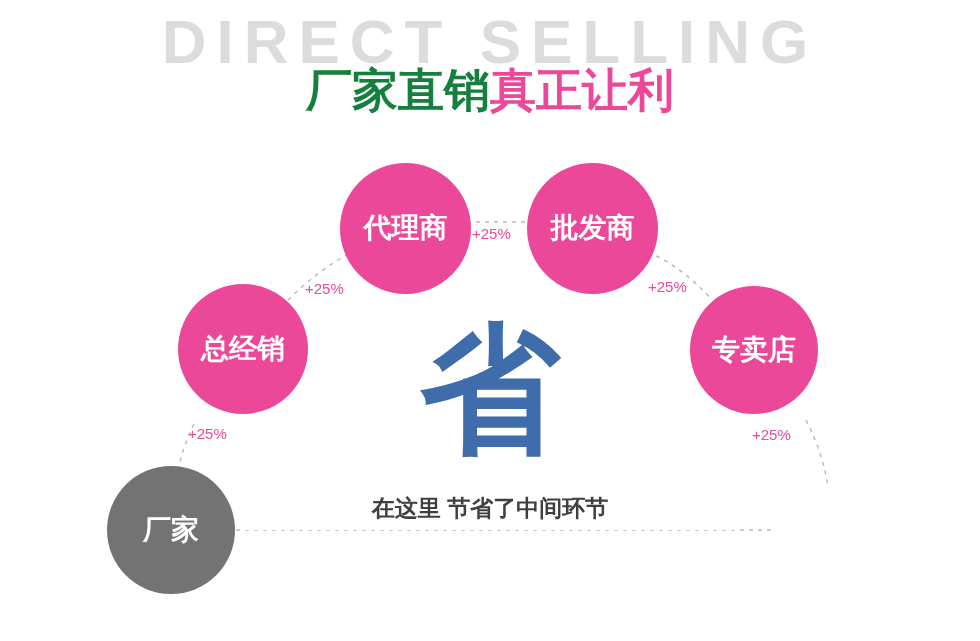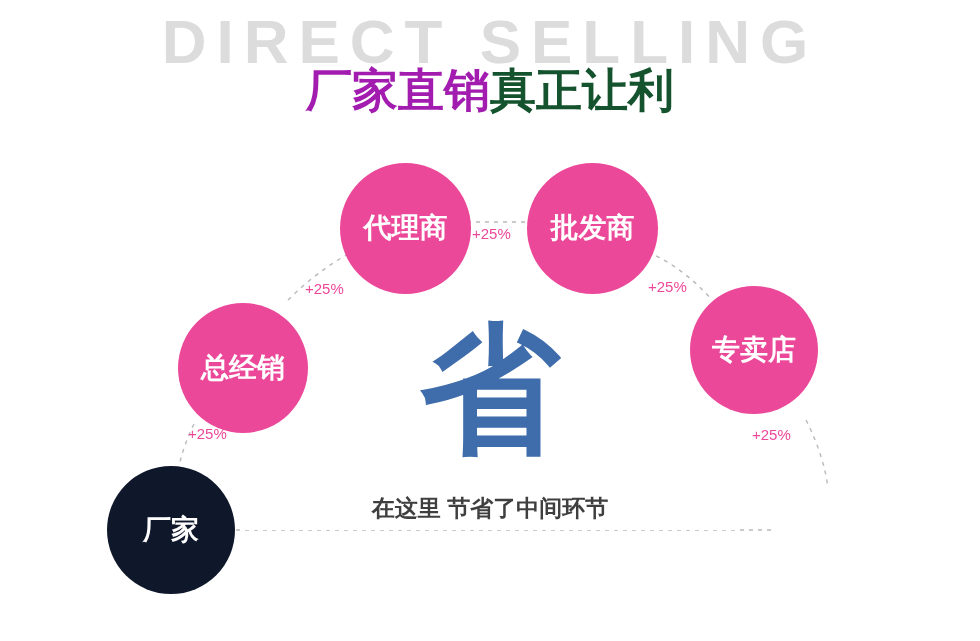--- a/index.html
+++ b/index.html
@@ -39,24 +39,24 @@
     position: absolute;
     top: 60px;
     left: 0;
     width: 980px;
     text-align: center;
     font-size: 46px;
     font-weight: bold;
     white-space: nowrap;
   }
   .main-title .blue {
-    color: #a21caf;
+    color: #15803d;
   }
   .main-title .dark {
-    color: #14532d;
+    color: #ec4899;
   }
 
   
   .big-glyph {
     position: absolute;
     left: 400px;
     top: 320px;
     width: 180px;
     text-align: center;
     font-size: 140px;
@@ -73,25 +73,25 @@
     display: flex;
     align-items: center;
     justify-content: center;
     color: #ffffff;
     font-weight: bold;
     text-align: center;
     line-height: 1.15;
     box-sizing: border-box;
   }
   .node.blue   { background: #ec4899; }
-  .node.gray   { background: #0f172a; }
+  .node.gray   { background: #737373; }
 
   
   #node-factory   { left: 107px; top: 466px; width: 128px; height: 128px; font-size: 28px; }
-  #node-distributor { left: 178px; top: 303px; width: 130px; height: 130px; font-size: 28px; }
+  #node-distributor { left: 178px; top: 284px; width: 130px; height: 130px; font-size: 28px; }
   #node-agent     { left: 340px; top: 163px; width: 131px; height: 131px; font-size: 28px; }
   #node-wholesaler{ left: 527px; top: 163px; width: 131px; height: 131px; font-size: 28px; }
   #node-store     { left: 690px; top: 286px; width: 128px; height: 128px; font-size: 28px; }
   #node-consumer  { left: 772px; top: 466px; width: 128px; height: 128px; font-size: 28px; }
 
   
   .markup {
     position: absolute;
     font-size: 15px;
     color: #ec4899;

